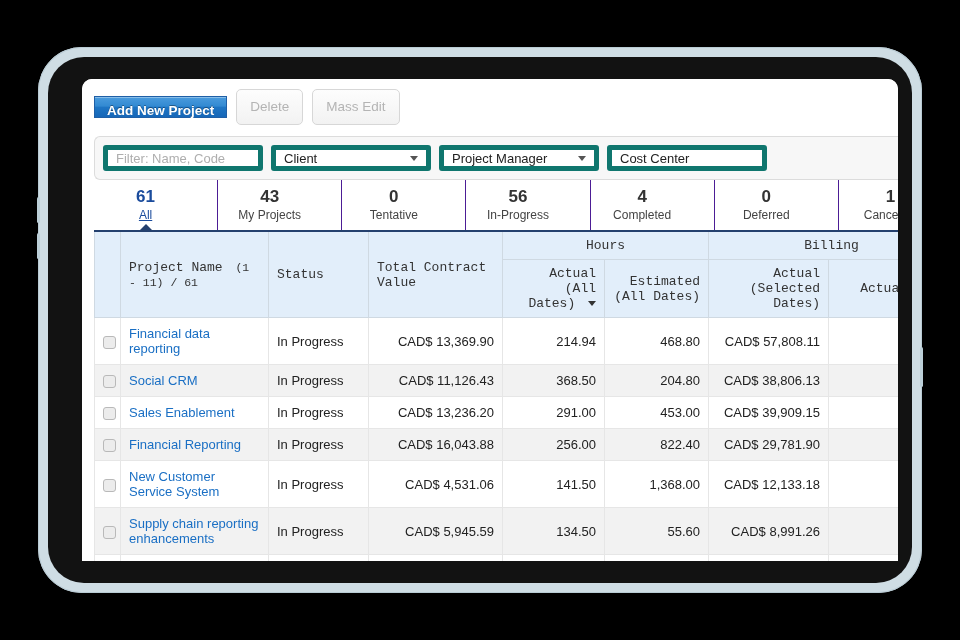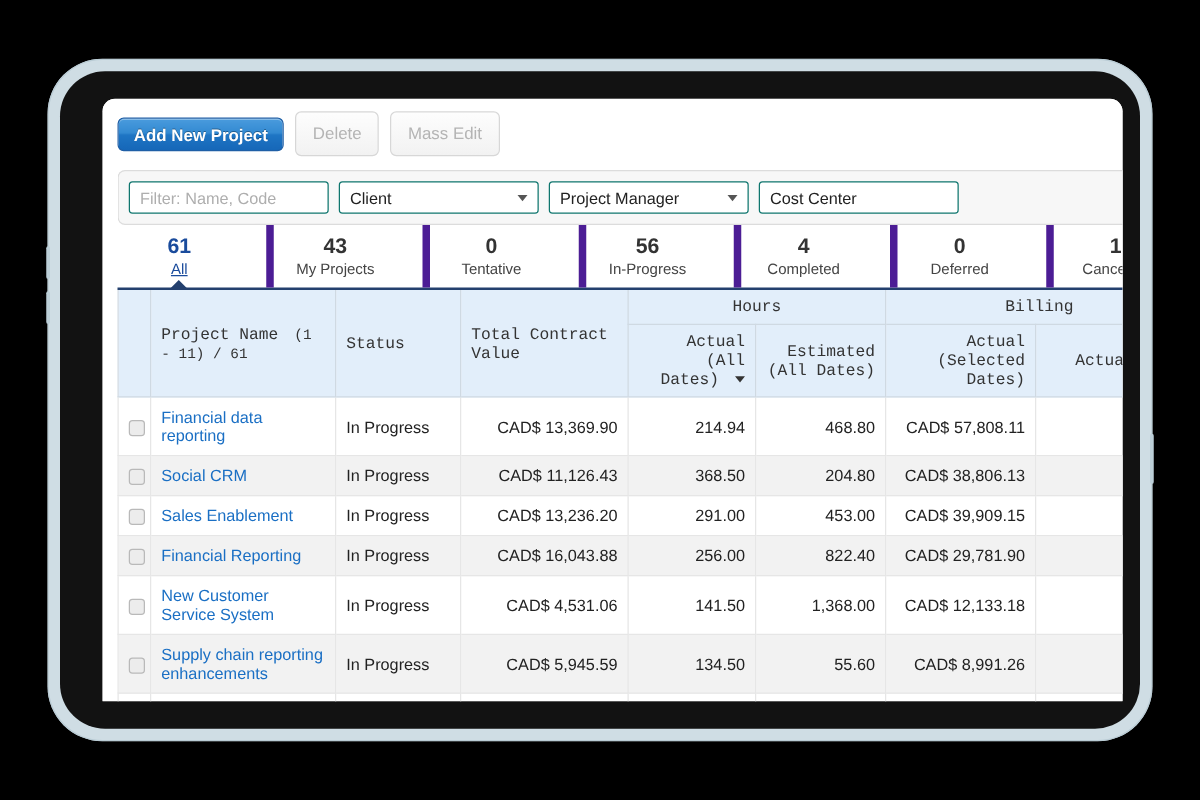--- a/index.html
+++ b/index.html
@@ -63,24 +63,24 @@
 
   
   .toolbar {
     display: flex;
     align-items: center;
     gap: 9px;
     height: 32px;
     margin-bottom: 13px;
   }
   .btn-primary {
-    height: 27px;
+    height: 22px;
     padding: 0 12px;
     border: 1px solid #1f5fa6;
-    border-radius: 5px;
+    border-radius: 0;
     background: linear-gradient(to bottom, #4a9bdd 0%, #338ad2 45%, #1e75c4 52%, #1667b8 100%);
     color: #ffffff;
     font-size: 13.5px;
     font-weight: bold;
     text-shadow: 0 -1px 0 rgba(0,0,0,.35);
     box-shadow: inset 0 1px 0 rgba(255,255,255,.35);
     cursor: pointer;
     line-height: 28px;
     white-space: nowrap;
   }
@@ -104,21 +104,21 @@
     border-radius: 6px 0 0 6px;
     background: #f7f7f7;
     padding: 8px;
     display: flex;
     gap: 8px;
     align-items: center;
     margin-right: 0;
   }
   .field {
     height: 26px;
-    border: 1px solid #0f766e;
+    border: 5px solid #0f766e;
     border-radius: 3px;
     background: #ffffff;
     font-size: 13px;
     color: #222222;
     display: flex;
     align-items: center;
     padding: 0 8px;
     white-space: nowrap;
   }
   .field.placeholder { color: #aeaeae; }
@@ -141,21 +141,21 @@
     display: flex;
     border-bottom: 2px solid #24406e;
     background: #ffffff;
     position: relative;
     gap: 20px;
   }
   .tab {
     flex: 1;
     text-align: center;
     padding: 7px 2px 7px;
-    border-left: 6px solid #4c1d95;
+    border-left: 1px solid #4c1d95;
     position: relative;
     cursor: pointer;
   }
   .tab:first-child { border-left: none; }
   .tab .count {
     font-size: 17px;
     font-weight: bold;
     color: #333333;
     line-height: 20px;
   }

